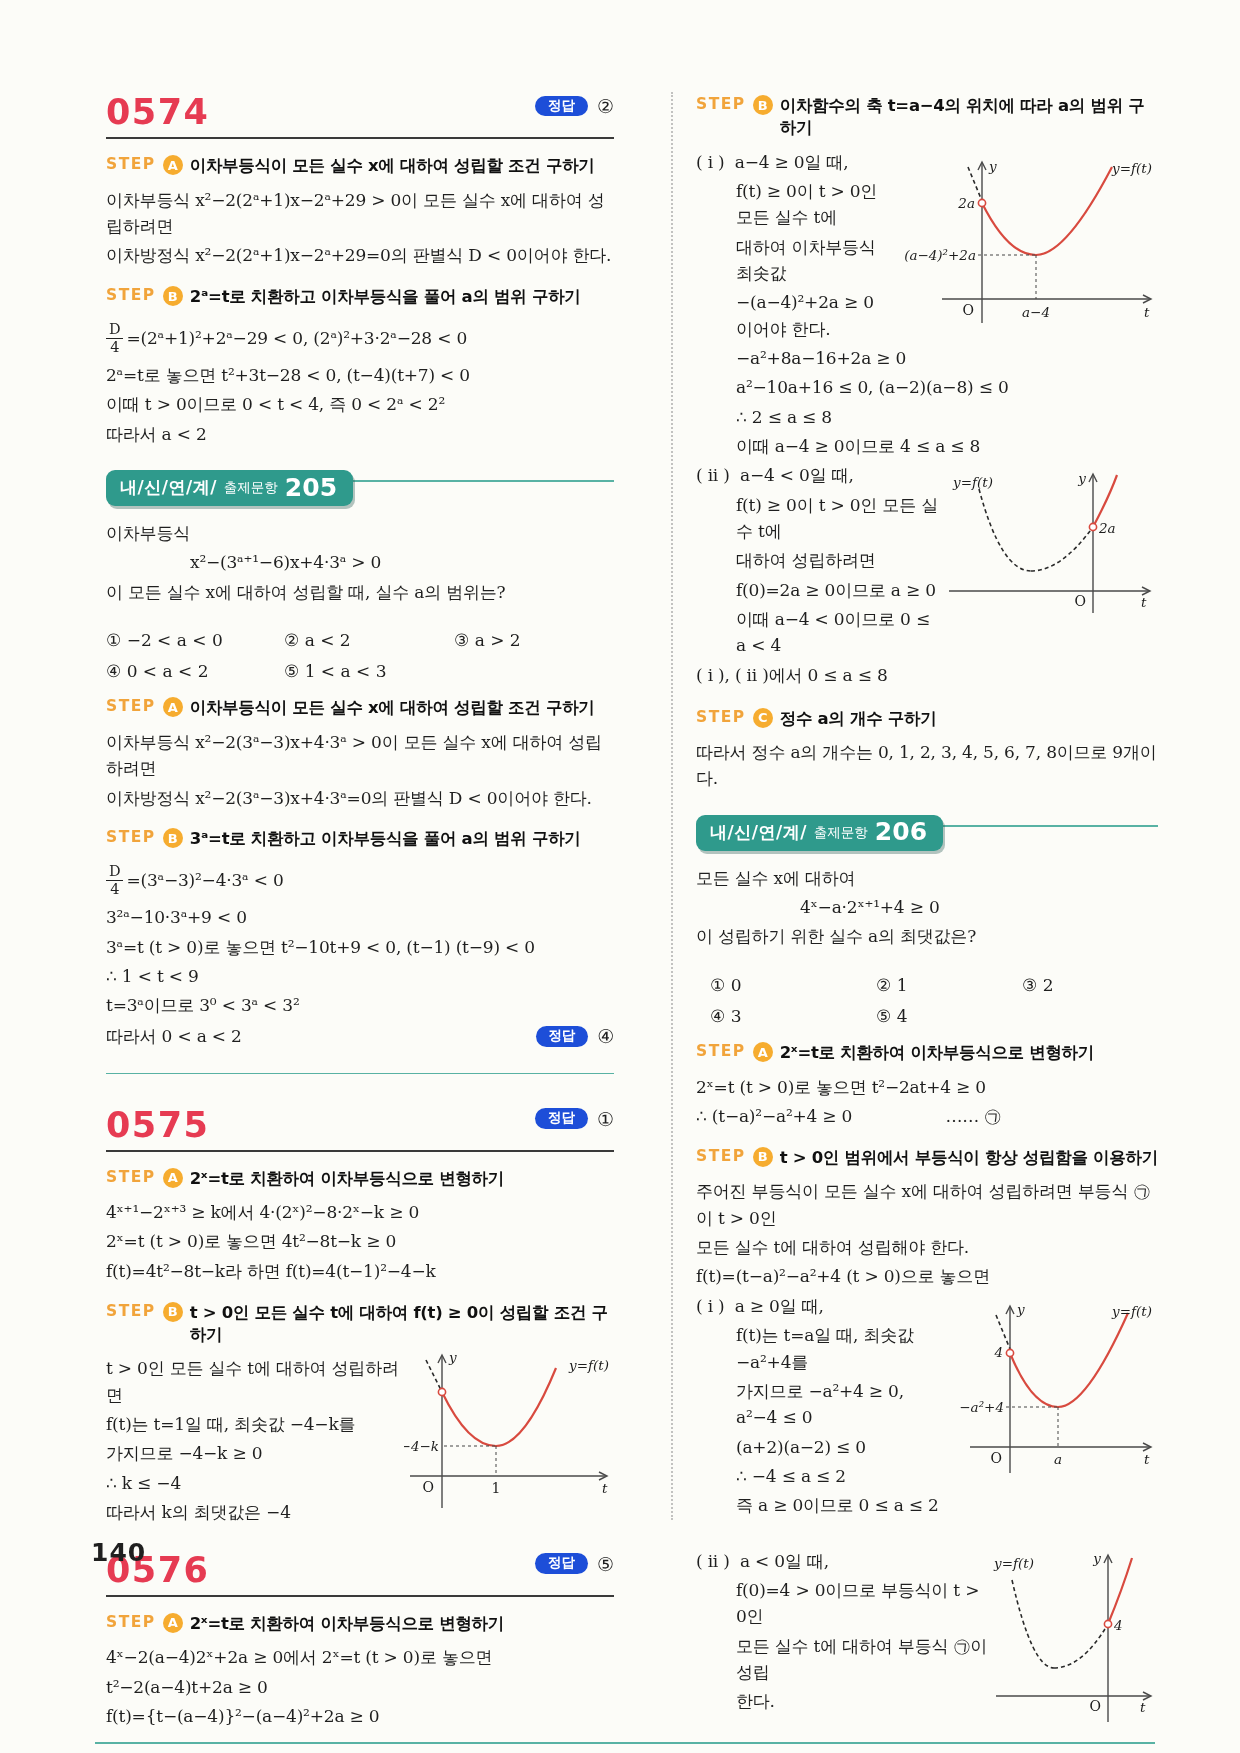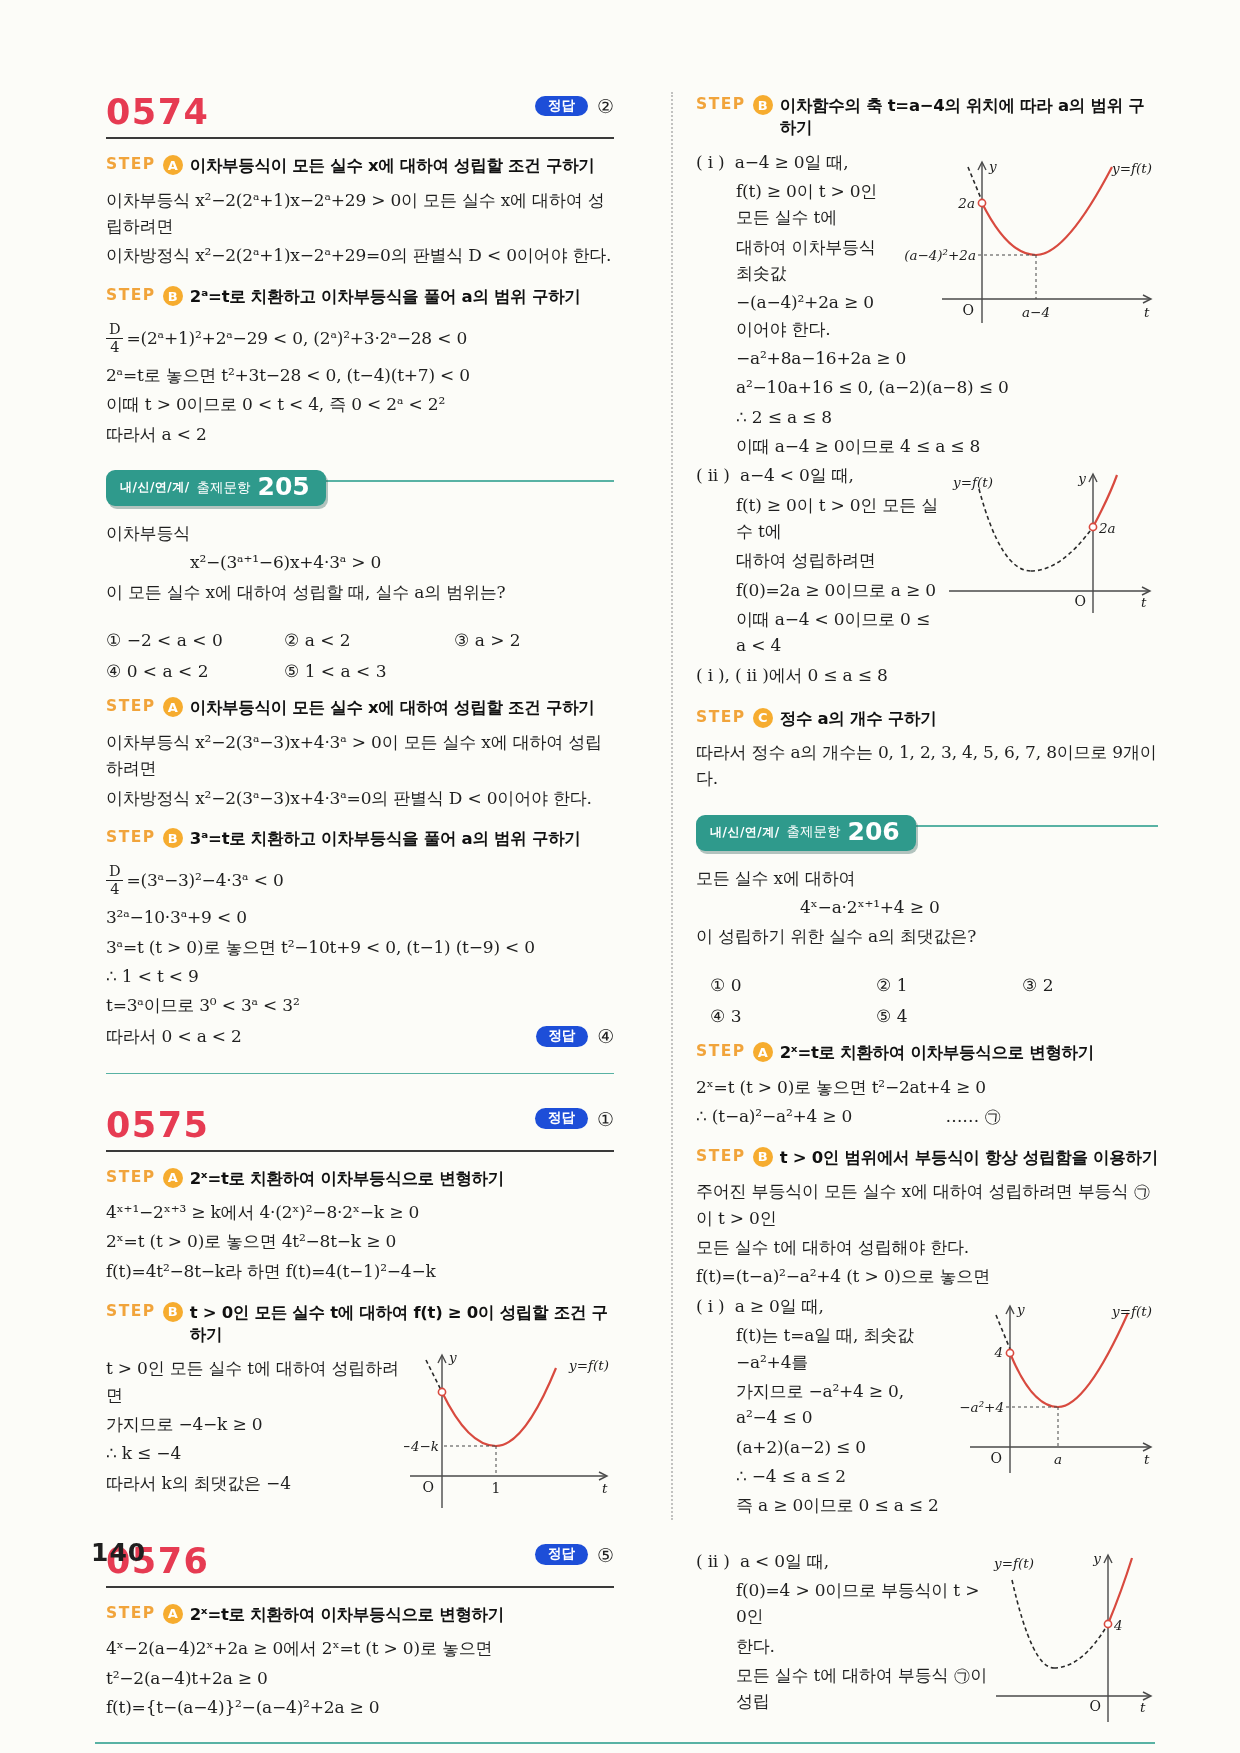--- a/index.html
+++ b/index.html
@@ -39,21 +39,21 @@
   .frac{display:inline-flex;flex-direction:column;align-items:center;font-size:14.5px;
         line-height:1.15;margin-right:3px;font-family:"DejaVu Serif",serif;}
   .frac .fn{border-bottom:1.3px solid #222;padding:0 3px;}
 
   
   .link-head{position:relative;margin-top:28px;height:42px;}
   .link-line{position:absolute;left:10px;right:0;top:4px;height:2px;background:#58b2a4;}
   .link-badge{position:absolute;left:0;top:-6px;display:inline-flex;align-items:center;gap:7px;
               background:#2f9a8c;color:#fff;padding:6px 16px 7px 14px;border-radius:9px;
               box-shadow:2px 3px 0 rgba(40,90,82,.35);}
-  .lb-main{font-weight:bold;font-size:12px;letter-spacing:.5px;}
+  .lb-main{font-weight:bold;font-size:17px;letter-spacing:.5px;}
   .lb-sub{font-size:13.5px;}
   .lb-num{font-size:25px;font-weight:bold;line-height:.9;}
 
   .stem-formula{padding-left:84px;}
   .stem-formula-206{padding-left:104px;}
 
   .choices{display:grid;margin:24px 0 4px;font-family:"DejaVu Serif",serif;font-size:17px;
            row-gap:11px;}
   .choices-205{grid-template-columns:178px 170px 1fr;}
   .choices-206{grid-template-columns:166px 146px 1fr;padding-left:14px;}
@@ -192,20 +192,21 @@
     <p class="ln">f(t)=4t²−8t−k라 하면 f(t)=4(t−1)²−4−k</p>
 
     <div class="step">
       <span class="step-word">STEP</span>
       <span class="step-circle">B</span>
       <span class="step-title">t &gt; 0인 모든 실수 t에 대하여 f(t) ≥ 0이 성립할 조건 구하기</span>
     </div>
     <div class="row-0575">
       <div class="case-text">
         <p class="ln">t &gt; 0인 모든 실수 t에 대하여 성립하려면</p>
+        <p class="ln">f(t)는 t=1일 때, 최솟값 −4−k를</p>
         <p class="ln">가지므로 −4−k ≥ 0</p>
         <p class="ln">∴ k ≤ −4</p>
         <p class="ln">따라서 k의 최댓값은 −4</p>
       </div>
       <svg width="210" height="172" viewBox="0 0 210 172" style="margin-top:-8px">
         <line class="axis" x1="38" y1="10" x2="38" y2="162"></line>
         <path class="axis" d="M34,17 L38,9 L42,17"></path>
         <line class="axis" x1="6" y1="130" x2="202" y2="130"></line>
         <path class="axis" d="M195,126 L203,130 L195,134"></path>
         <line class="dashcurve" x1="22" y1="14" x2="38" y2="46"></line>
@@ -397,21 +398,21 @@
         <text class="gl" x="111" y="15" text-anchor="end">y</text>
         <text class="gl" x="124" y="82">4</text>
         <text class="go" x="111" y="163" text-anchor="end">O</text>
         <text class="gl" x="150" y="164">t</text>
       </svg>
       <p class="ln">
         <span class="case-mark">( ii )</span>
         <span>a &lt; 0일 때,</span>
       </p>
       <p class="ln indent">f(0)=4 &gt; 0이므로 부등식이 t &gt; 0인</p>
+      <p class="ln indent">모든 실수 t에 대하여 부등식 ㉠이 성립</p>
       <p class="ln indent">한다.</p>
-      <p class="ln indent">모든 실수 t에 대하여 부등식 ㉠이 성립</p>
     </div>
 
   </div>
 
   <div class="page-num">140</div>
   <div class="page-bottom-line"></div>
 </div>
 
 </body></html>

